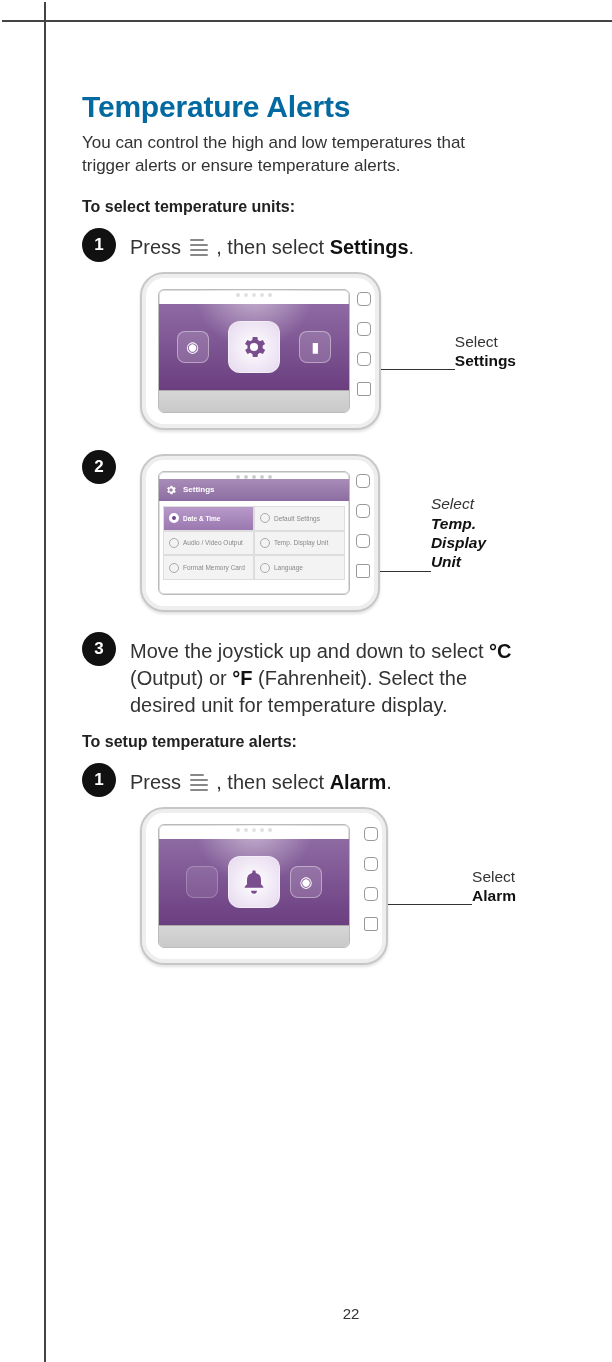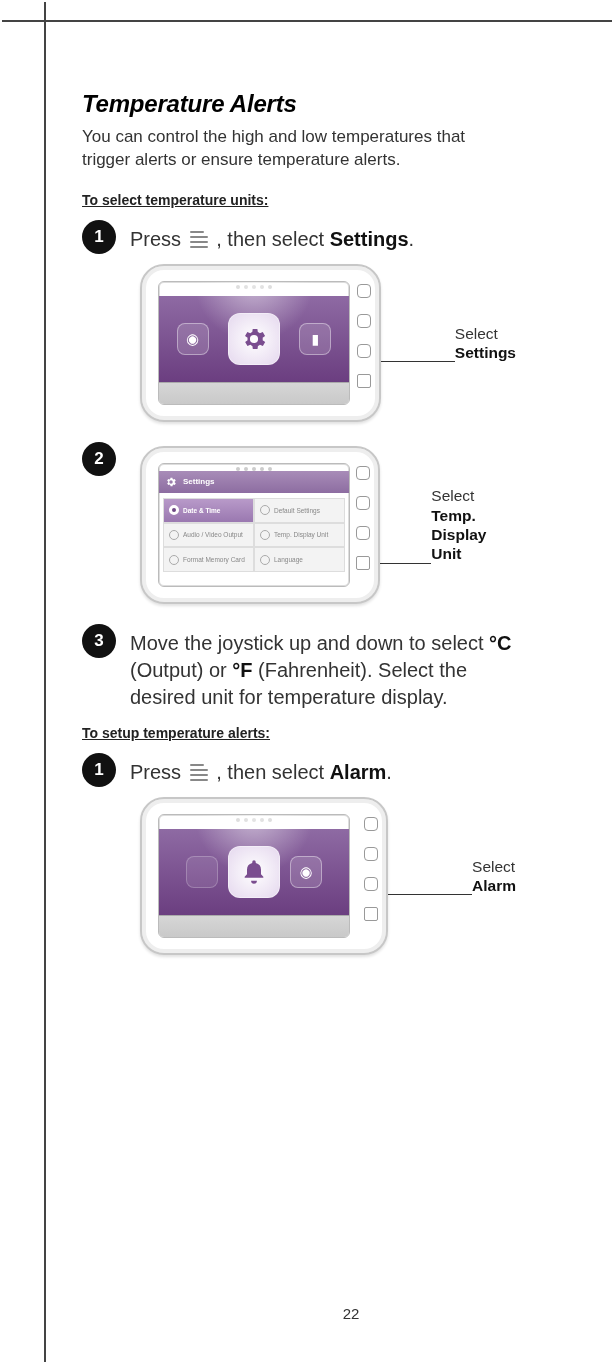--- a/index.html
+++ b/index.html
@@ -9,23 +9,23 @@
     width: 612px;
     height: 1362px;
     border-left: 2px solid #444;
     border-top: 2px solid #444;
     margin-left: 44px;
     margin-top: 20px;
   }
   .crop-tick-v { position:absolute; left:-2px; top:-20px; width:2px; height:20px; background:#444; }
   .crop-tick-h { position:absolute; left:-44px; top:-2px; width:44px; height:2px; background:#444; }
   .content { padding: 68px 30px 0 36px; width: 500px; }
-  h1.title { font-style: italic; font-weight: 800; font-size: 24px; color: #000000; margin-bottom: 8px; letter-spacing: -0.2px;}
+  h1.title { font-weight: 800; font-size: 30px; color: #0369a1; margin-bottom: 8px; letter-spacing: -0.2px;}
   p.body { font-size: 17px; line-height: 1.35; color: #333; margin-bottom: 20px; font-weight: 400;}
-  h2.subhead { font-weight: 800; font-size: 14px; margin-top: 12px; margin-bottom: 12px; text-decoration: underline; }
+  h2.subhead { font-weight: 800; font-size: 16px; margin-top: 12px; margin-bottom: 12px; }
   .step-row { display: flex; align-items: flex-start; margin-bottom: 10px; }
   .step-num {
     flex: 0 0 34px; height: 34px; border-radius: 50%; background: #111; color:#fff;
     display:flex; align-items:center; justify-content:center; font-weight: 800; font-size: 17px;
     margin-right: 14px;
   }
   .step-text { font-size: 20px; line-height: 1.35; color:#333; padding-top: 6px; }
   .bold { font-weight: 800; color:#111; }
   .menu-glyph {
     display:inline-flex; flex-direction:column; gap:3px; vertical-align:middle;
@@ -221,21 +221,21 @@
         </div>
         <div class="side-col">
           <div class="side-btn"></div>
           <div class="side-btn"></div>
           <div class="side-btn"></div>
           <div class="side-btn"></div>
         </div>
       </div>
       <div class="callout">
         <div class="lead-line" style="width:60px;"></div>
-        <div class="callout-text" style="max-width:110px;">
+        <div class="callout-text" style="max-width:110px;font-style:italic;">
           <span>Select </span><span class="bold">Temp.</span><br>
           <span class="bold">Display Unit</span>
         </div>
       </div>
     </div>
 
     <div class="step-row">
       <div class="step-num">3</div>
       <div class="step-text">
         <span>Move the joystick up and down to select </span><span class="bold">°C</span><span> (Output) or </span><span class="bold">°F</span><span> (Fahrenheit). Select the desired unit for temperature display.</span>

